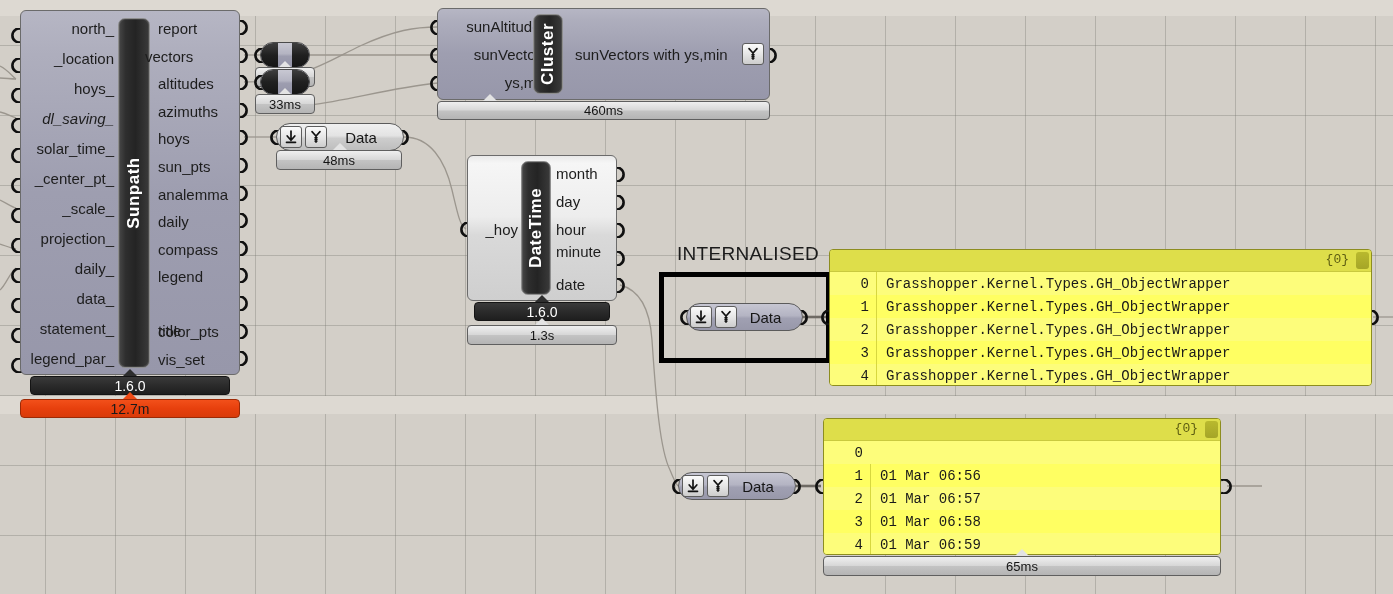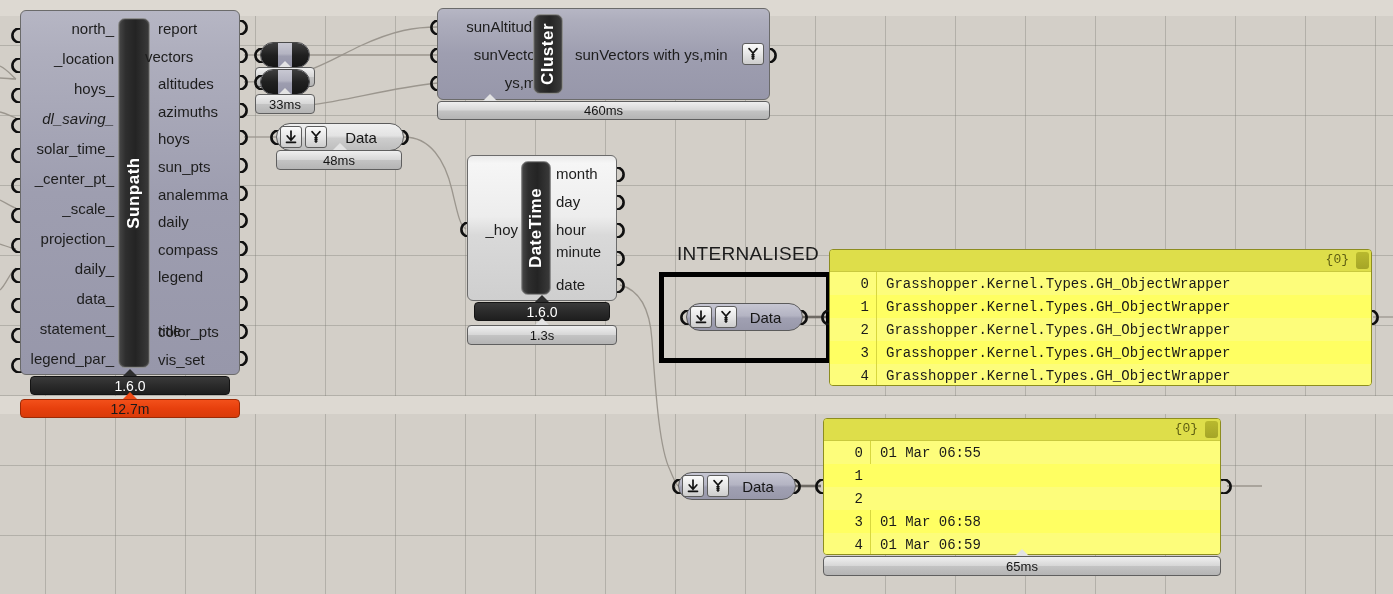--- a/index.html
+++ b/index.html
@@ -638,27 +638,28 @@
           <path d="M2,1 A7,7 0 1 1 2,14" fill="none" stroke="#101010" stroke-width="2.6"></path>
         </svg>
       </div>
     <div class="panel" style="left:823px;top:418px;width:398px;height:137px;">
       <div class="phead">
         <div class="pcount">{0}</div>
         <div class="scrollbar"></div>
       </div>
       <div class="prow alt">
         <div class="pidx">0</div>
-        <div class="pval">01 Mar 06:55</div>
       </div>
       <div class="prow">
         <div class="pidx">1</div>
+        <div class="pval">01 Mar 06:56</div>
       </div>
       <div class="prow alt">
         <div class="pidx">2</div>
+        <div class="pval">01 Mar 06:57</div>
       </div>
       <div class="prow">
         <div class="pidx">3</div>
         <div class="pval">01 Mar 06:58</div>
       </div>
       <div class="prow alt">
         <div class="pidx">4</div>
         <div class="pval">01 Mar 06:59</div>
       </div>
     </div>

